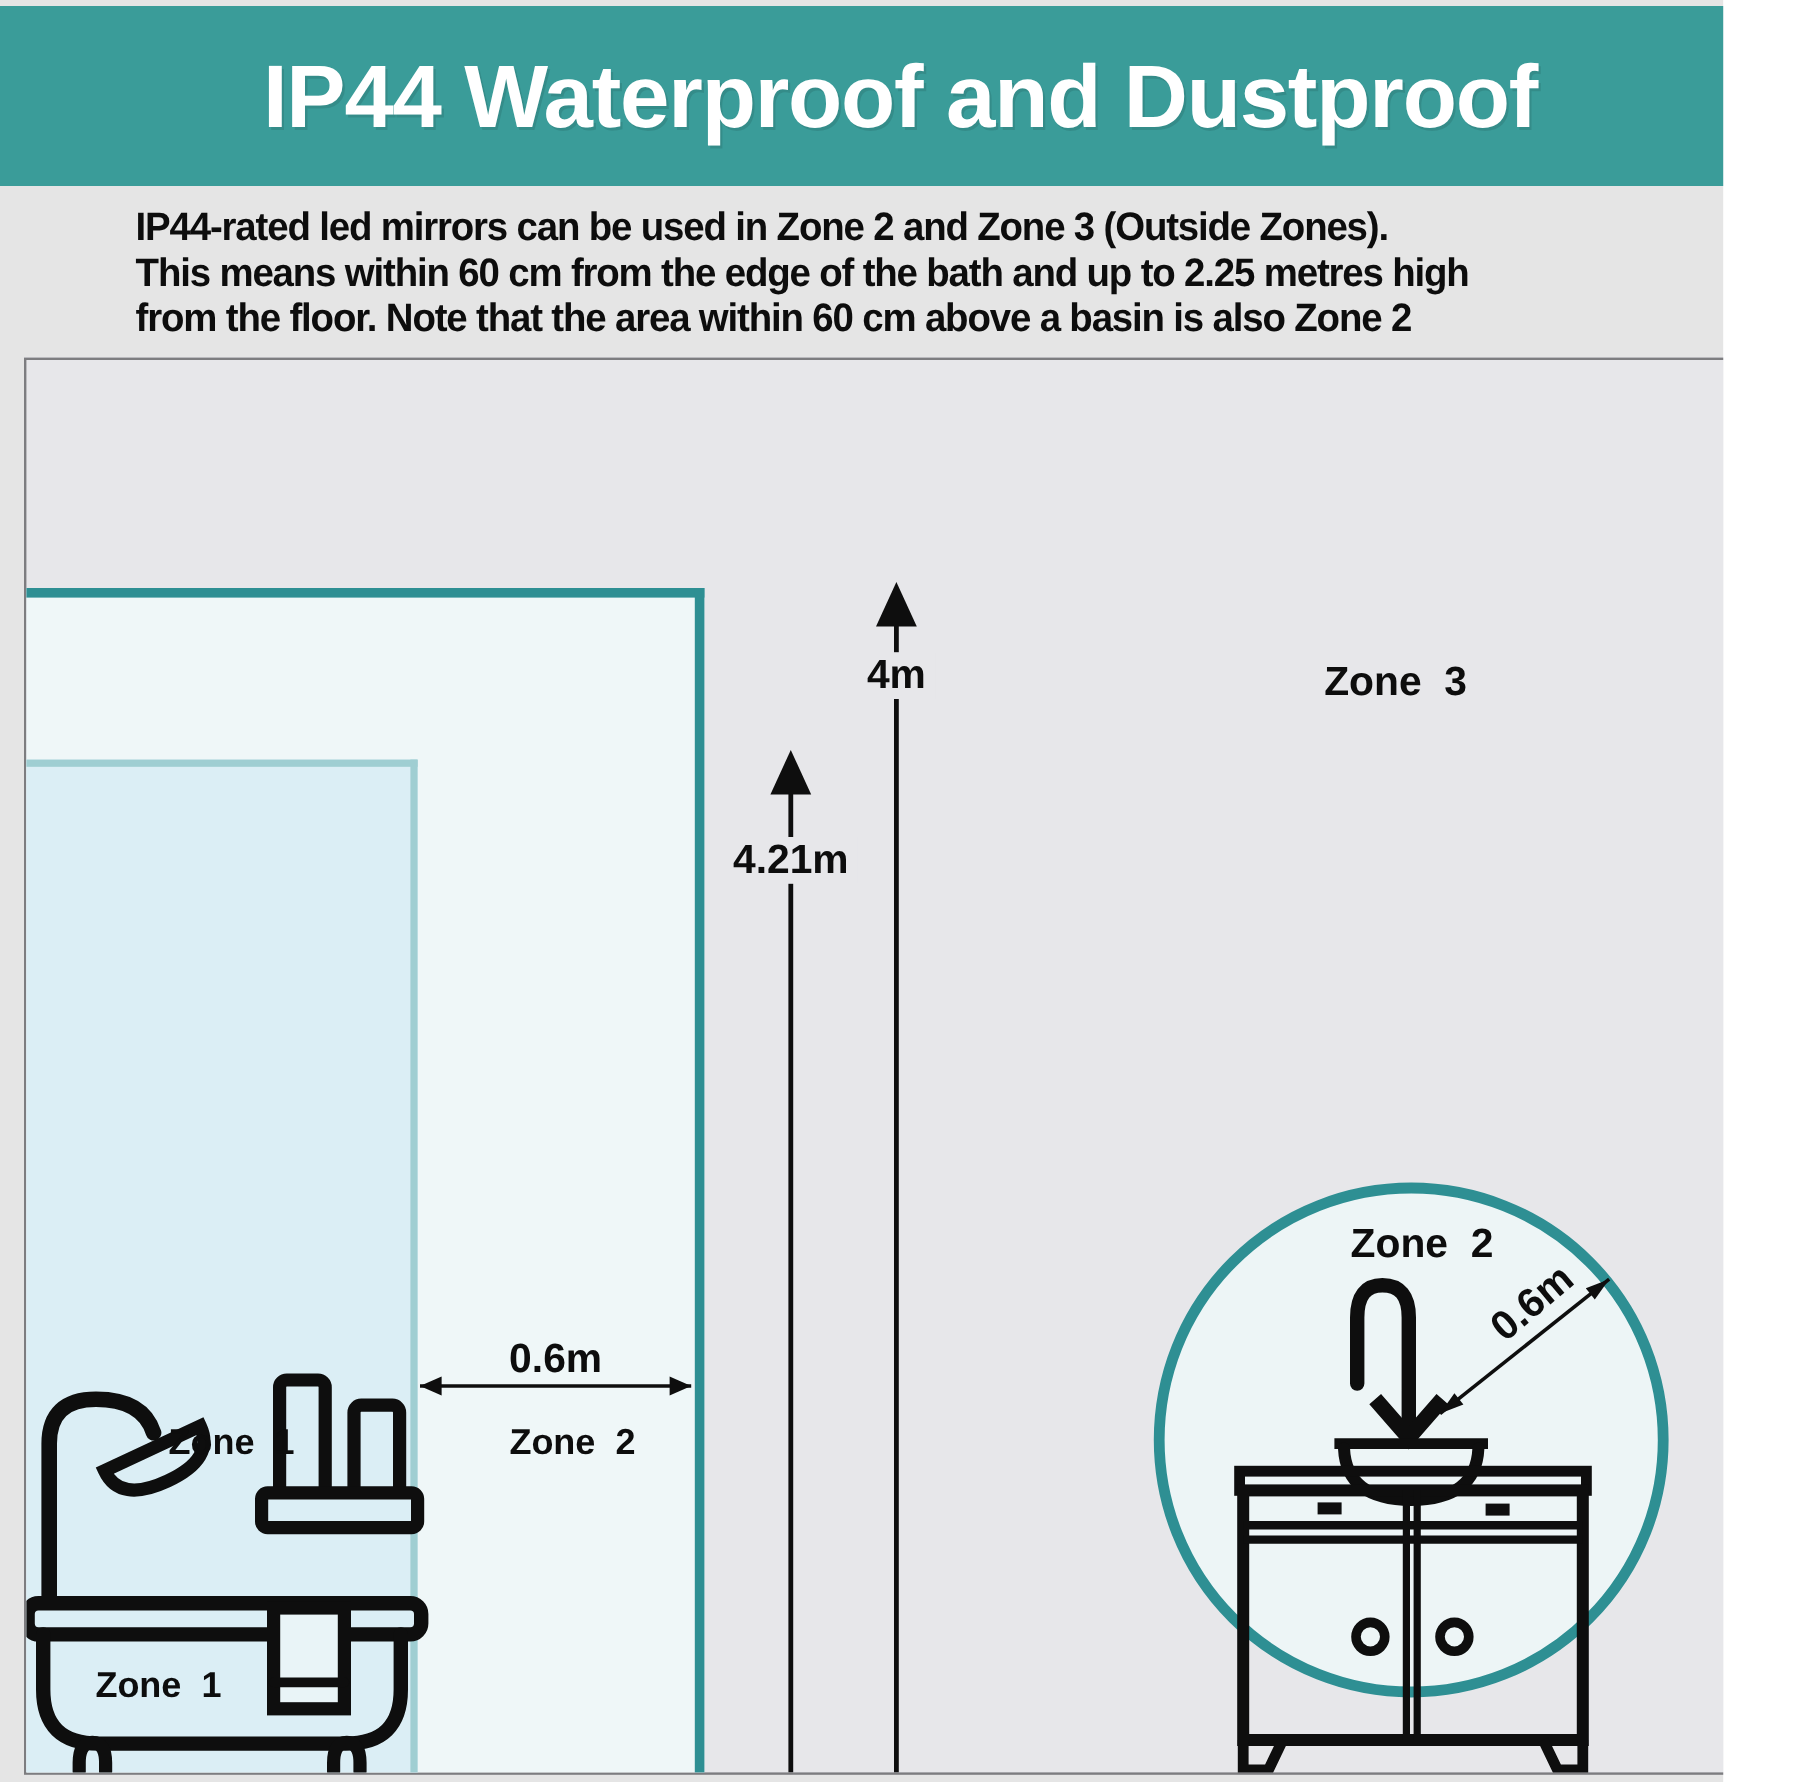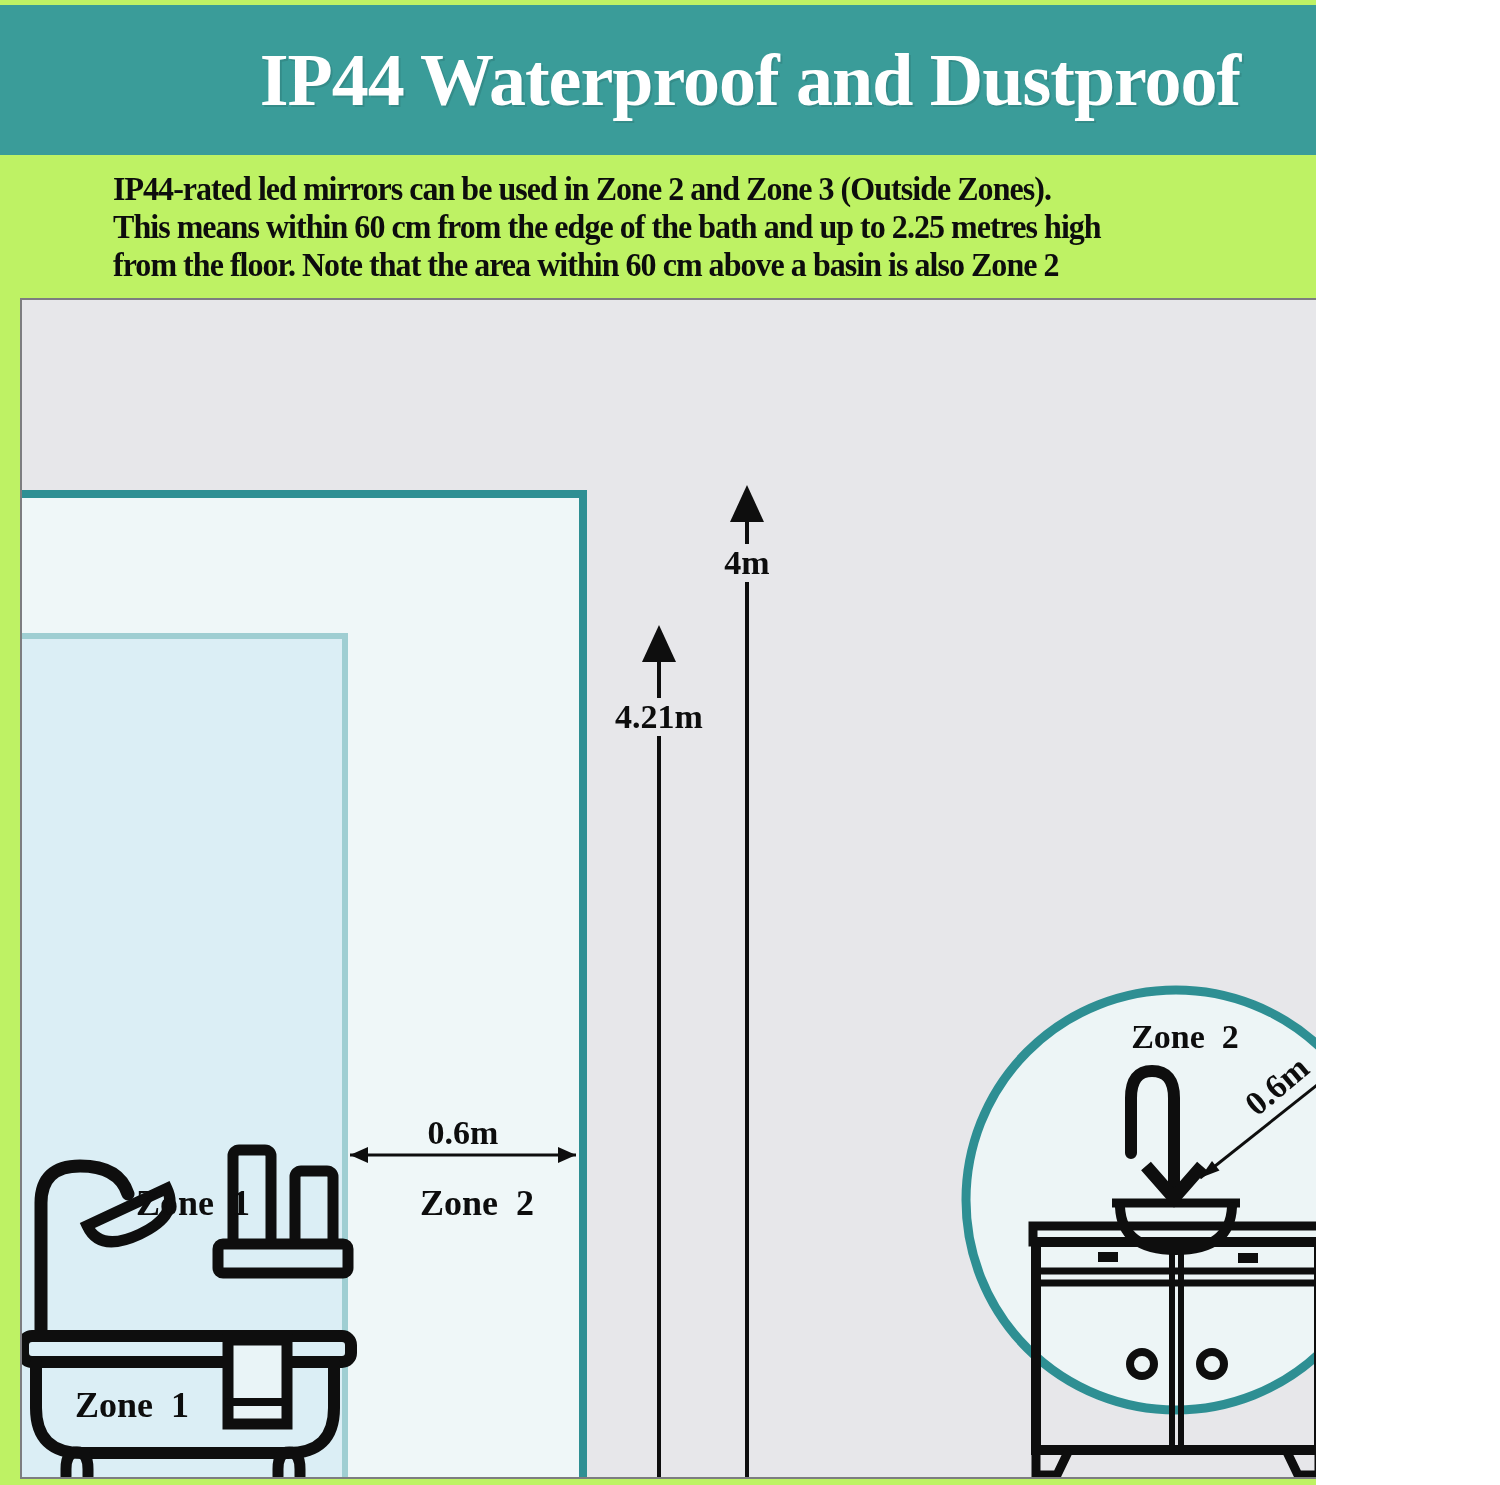--- a/index.html
+++ b/index.html
@@ -1,20 +1,20 @@
 <!DOCTYPE html>
 <html><head>
 <meta charset="utf-8">
 <style>
   html,body{margin:0;padding:0;background:#ffffff;}
   .page{
     position:relative;
-    width:1316px;height:1485px;
-    background:#bef264;
-    font-family:Liberation Serif, serif;
+    width:1436px;height:1485px;
+    background:#e5e5e5;
+    font-family:Liberation Sans, sans-serif;
     overflow:hidden;
   }
   
   .banner{
     position:absolute;left:0;top:5px;width:1500px;height:150px;
     background:#3a9c99;
     display:flex;align-items:center;justify-content:center;
   }
   .banner h1{
     margin:0;color:#ffffff;font-size:74px;font-weight:bold;
@@ -44,21 +44,21 @@
     left:0;top:333px;width:326px;height:844px;
     background:#dbeef5;
     border-top:6px solid #9fced2;border-right:6px solid #9fced2;
   }
   svg.overlay{position:absolute;left:0;top:0;width:1454px;height:1177px;z-index:1;}
   
   .lbl{
     position:absolute;z-index:2;color:#0d0d0d;font-weight:bold;
     white-space:pre;transform:translate(-50%,-50%);text-align:center;
   }
-  .lbl-zone{font-size:36px;text-align:right;}
+  .lbl-zone{font-size:30px;text-align:right;}
   .lbl-dim{font-size:34px;}
   .lbl-bg{background:#e7e7ea;padding:0 8px;}
   .lbl-zone3{font-size:34px;line-height:38px;}
   .lbl-rot{transform:translate(-50%,-50%) rotate(-40deg);}
 </style>
 </head>
 <body>
 
 <div class="page">
 
@@ -138,20 +138,21 @@
 
       <g stroke="#0e0e0e" fill="#0e0e0e">
         <line x1="725" y1="218" x2="725" y2="1177" stroke-width="4"></line>
         <polygon points="708,222 742,222 725,185" stroke="none"></polygon>
       </g>
     </svg>
 
     <div class="lbl lbl-zone" style="left:171px;top:903px;">Zone  1</div>
     <div class="lbl lbl-zone" style="left:455px;top:903px;">Zone  2</div>
     <div class="lbl lbl-zone3" style="left:1141px;top:268px;">
+      <div>Zone  3</div>
     </div>
     <div class="lbl lbl-dim lbl-bg" style="left:725px;top:263px;">4m</div>
     <div class="lbl lbl-dim lbl-bg" style="left:637px;top:417px;">4.21m</div>
     <div class="lbl lbl-dim" style="left:441px;top:833px;">0.6m</div>
     <div class="lbl lbl-zone" style="left:110px;top:1105px;">Zone  1</div>
     <div class="lbl lbl-dim" style="left:1163px;top:737px;">Zone  2</div>
     <div class="lbl lbl-dim lbl-rot" style="left:1255px;top:786px;">0.6m</div>
 
   </div>
 </div>

